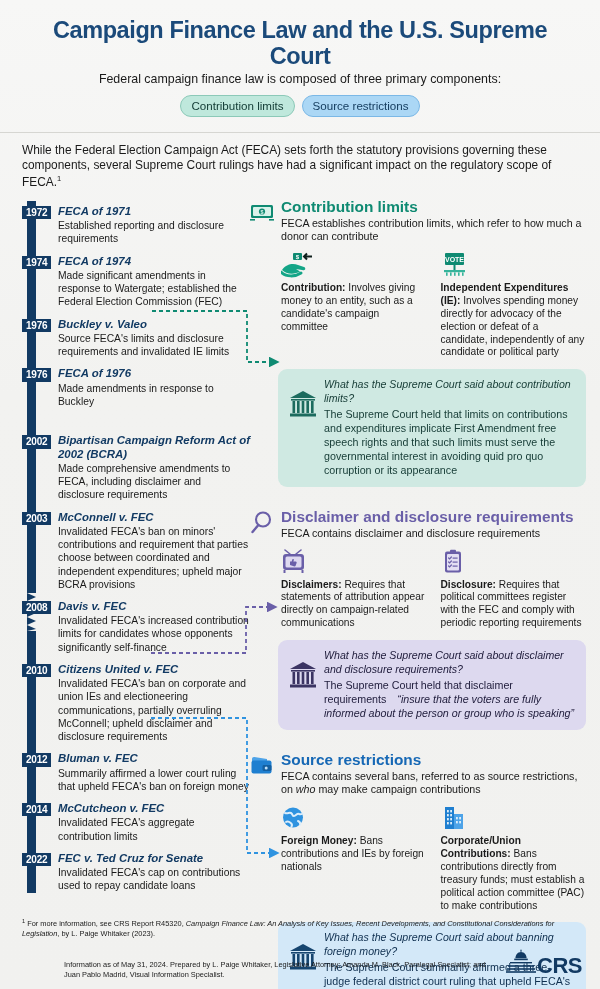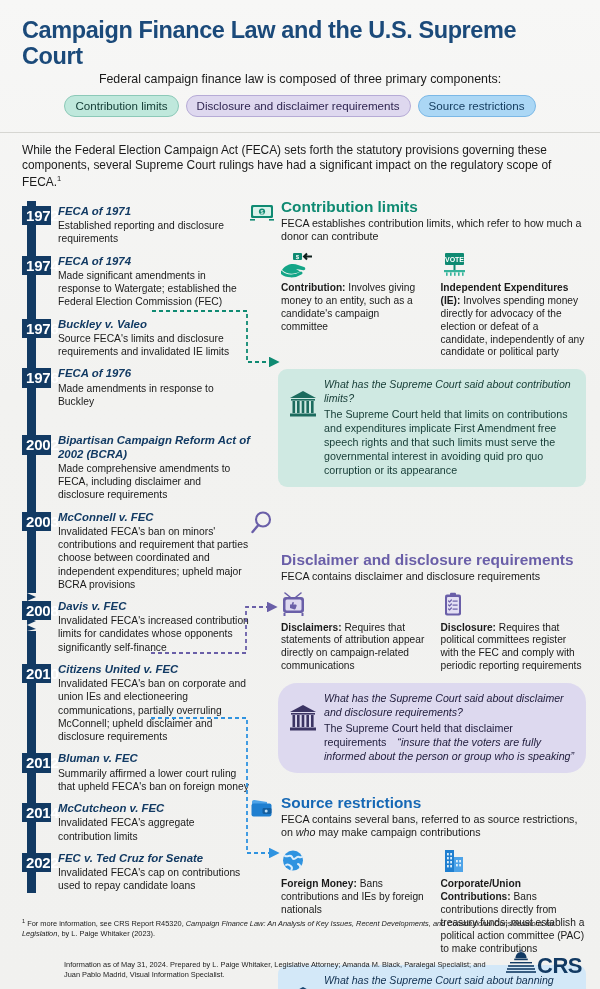--- a/index.html
+++ b/index.html
@@ -11,21 +11,21 @@
     position: relative;
     overflow: hidden;
   }
   .page { position: relative; width: 600px; height: 989px;
           background: linear-gradient(180deg,#f7f7f6 0%,#f2f2f0 40%,#f1f1ef 100%); }
 
   
   .header { padding: 18px 22px 6px; text-align: center; }
   .title {
     font-size: 23.5px; font-weight: bold; color: #1b4a7a;
-    letter-spacing: -0.4px; line-height: 1.1; text-align: left;
+    letter-spacing: -0.4px; line-height: 1.1; text-align: center;
   }
   .subtitle { font-size: 12.4px; color: #1a1a1a; margin-top: 2px; }
   .chips { display: flex; justify-content: center; gap: 7px; margin-top: 9px; }
   .chip {
     font-size: 11.6px; padding: 3px 10px 4px; border-radius: 11px;
     border: 1px solid rgba(0,0,0,.18); white-space: nowrap; color: #14312e;
   }
   .chip.green  { background: #bfe8dc; border-color: #8cc9b8; color: #113a33; }
   .chip.purple { background: #ded8ef; border-color: #b6abd6; color: #2f2550; }
   .chip.blue   { background: #abd7f5; border-color: #7bb8e6; color: #123a5c; }
@@ -49,55 +49,55 @@
     position: absolute; left: 5px; top: 2px; bottom: 0; width: 9px;
     background: #123a63;
   }
   .spine .zig {
     position: absolute; left: 0; width: 9px; height: 38px; top: 392px;
     background: #f2f2f0;
   }
   .tl-item { position: relative; margin-bottom: 9px; }
   .yr {
     display: inline-block; background: #123a63; color: #ffffff;
-    font-size: 15px; font-weight: bold; padding: 1px 4px 1.5px;
+    font-size: 10px; font-weight: bold; padding: 1px 4px 1.5px;
     position: absolute; left: -22px; top: 1px; width: 29px; text-align: center;
     letter-spacing: -.2px;
   }
   .tl-body { padding-left: 14px; }
   .tl-title {
     font-size: 11.4px; font-weight: bold; font-style: italic;
     color: #123a63; line-height: 1.18;
   }
   .tl-desc { font-size: 10.3px; line-height: 1.28; color: #1a1a1a; margin-top: 1px; }
 
   
   .sec { margin-bottom: 4px; }
   .sec-head { display: flex; align-items: flex-start; gap: 7px; }
   .sec-icon { flex: 0 0 auto; width: 24px; height: 24px; margin-top: 1px; }
   .sec-title { font-size: 15.4px; font-weight: bold; line-height: 1.05; }
   .sec-sub { font-size: 10.7px; line-height: 1.25; margin-top: 2px; color: #1a1a1a; }
   .sec-sub i { font-style: italic; }
   .sec.green  .sec-title { color: #0f8a72; }
-  .sec.purple .sec-title { color: #6a5fa8; margin-top: 43px; }
+  .sec.purple .sec-title { color: #6a5fa8; }
   .sec.blue   .sec-title { color: #1668b5; }
 
   .two-col { display: flex; gap: 14px; margin: 8px 0 0 31px; }
   .cell { width: 148px; }
   .cell-icon { width: 30px; height: 26px; margin-bottom: 4px; }
   .cell-txt { font-size: 10.2px; line-height: 1.27; }
   .cell-txt b { font-weight: bold; }
 
   
   .callout {
     position: relative; margin: 10px 0 0 28px; border-radius: 9px;
     padding: 9px 11px 10px 46px; min-height: 60px;
   }
   .callout.green  { background: #cfe9e2; }
-  .callout.purple { background: #ddd9ef; border-radius: 19px; }
+  .callout.purple { background: #ddd9ef; }
   .callout.blue   { background: #d3e8f8; }
   .callout .court { position: absolute; left: 10px; top: 20px; width: 30px; height: 30px; }
   .co-q { font-size: 10.6px; font-style: italic; font-weight: normal; line-height: 1.25; }
   .co-a { font-size: 10.7px; line-height: 1.31; margin-top: 2px; }
   .co-a i { font-style: italic; margin-left: 8px; }
   .callout.green  .co-q, .callout.green  .co-a { color: #153b35; }
   .callout.purple .co-q, .callout.purple .co-a { color: #23203f; }
   .callout.blue   .co-q, .callout.blue   .co-a { color: #0f2f4f; }
 
   
@@ -117,21 +117,20 @@
 </head>
 <body>
 
 <div class="page">
 
   <div class="header">
     <div class="title">Campaign Finance Law and the U.S. Supreme Court</div>
     <div class="subtitle">Federal campaign finance law is composed of three primary components:</div>
     <div class="chips">
       <span class="chip green">Contribution limits</span>
-      <span class="chip purple">Disclosure and disclaimer requirements</span>
       <span class="chip blue">Source restrictions</span>
     </div>
   </div>
   <div class="rule"></div>
   <div class="intro">
     <span>While the Federal Election Campaign Act (FECA) sets forth the statutory provisions governing these components, several Supreme Court rulings have had a significant impact on the regulatory scope of FECA.</span><sup>1</sup>
   </div>
 
   <div class="cols">
 

